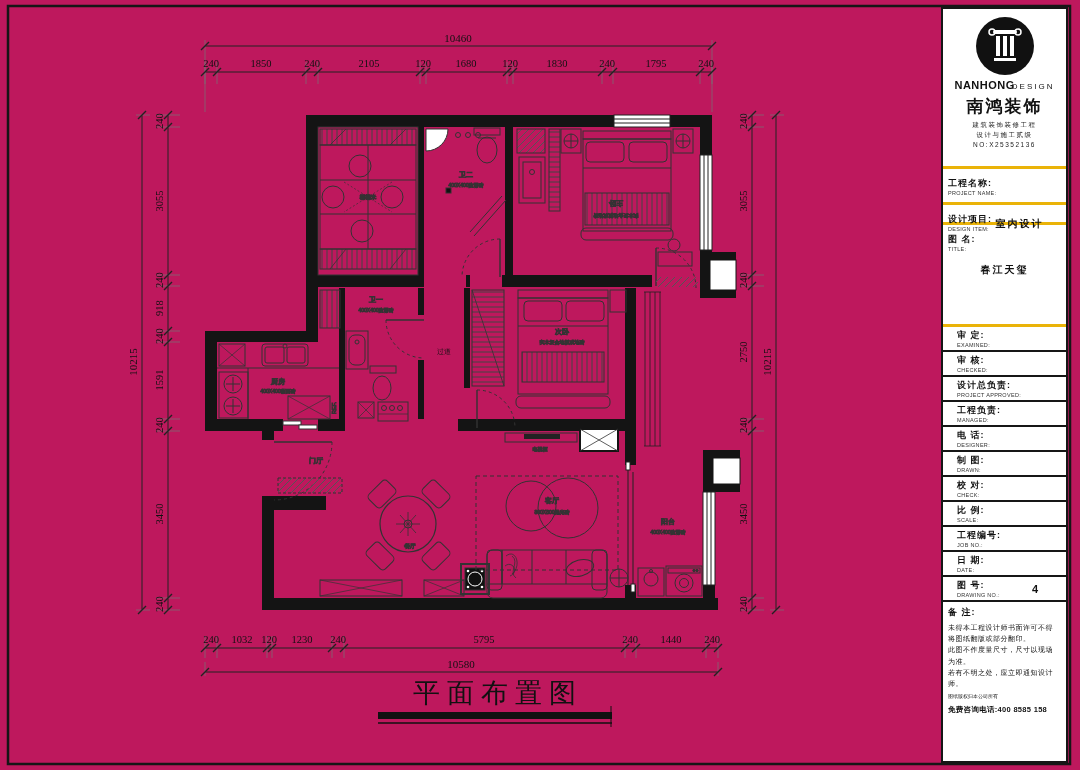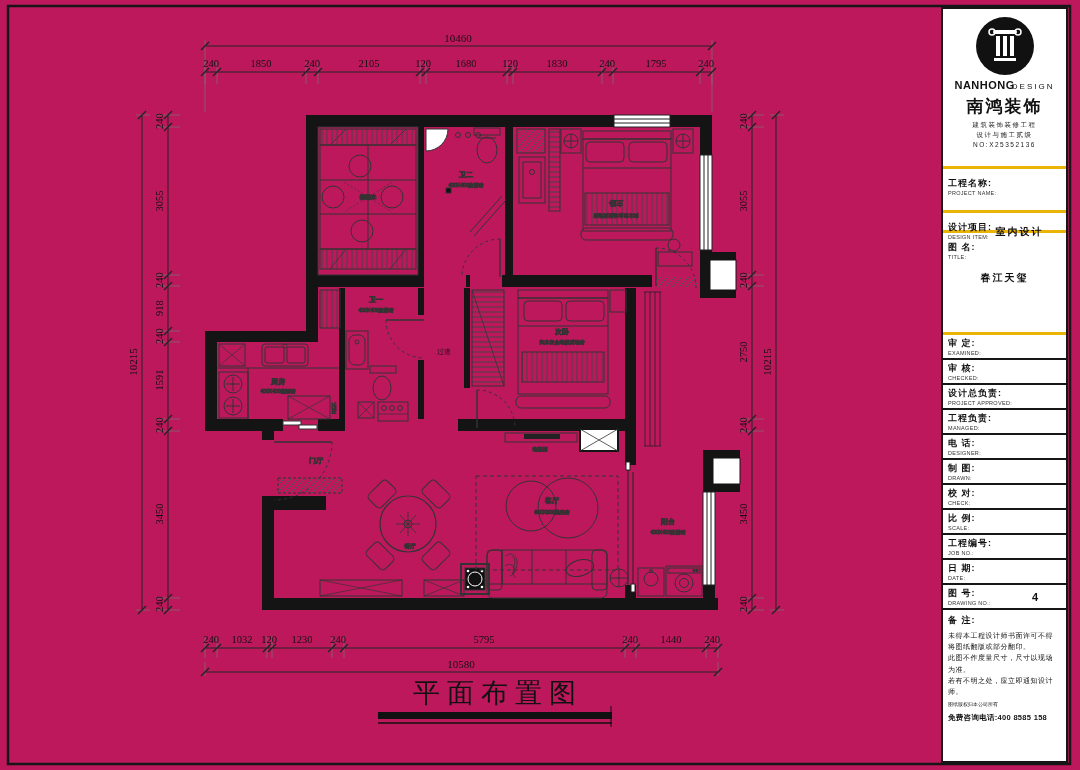--- a/index.html
+++ b/index.html
@@ -16,29 +16,29 @@
   
   .titleblock{position:absolute;left:941px;top:7px;width:127px;height:756px;background:#fff;
               border:2px solid #161616;display:flex;flex-direction:column;box-sizing:border-box;}
   .tb-sec{border-bottom:3px solid #eab308;box-sizing:border-box;padding:8px 5px;position:relative;}
   .tb-logo{height:160px;display:flex;flex-direction:column;align-items:center;justify-content:flex-start;padding-top:8px;}
   .logo-circle{width:58px;height:58px;border-radius:50%;background:#111;display:flex;align-items:center;justify-content:center;}
   .brand-en{margin-top:4px;font-size:11px;font-weight:bold;letter-spacing:.5px;white-space:nowrap;}
   .brand-en .de{font-size:8px;font-weight:normal;margin-left:-3px;letter-spacing:2px;}
   .brand-cn{font-size:17px;font-weight:bold;letter-spacing:2px;margin-top:4px;}
   .brand-sub{font-size:6.5px;letter-spacing:1.5px;margin-top:2px;text-align:center;line-height:1.5;color:#222;}
-  .tb-name{height:44px;}
+  .tb-name{height:36px;}
   .tb-item{height:20px;}
   .tb-title{height:102px;}
   .cn{font-size:9px;font-weight:bold;letter-spacing:1px;}
   .en{font-size:5.5px;color:#333;letter-spacing:.3px;}
   .tb-value{position:absolute;left:0;right:0;text-align:center;font-size:10px;font-weight:bold;letter-spacing:2px;}
   .tb-item .tb-value{top:12px;left:34px;right:4px;}
   .tb-title .tb-value{top:38px;}
-  .tb-row{height:25px;border-bottom:2px solid #161616;box-sizing:border-box;padding:2px 5px;position:relative;}
+  .tb-row{height:25px;border-bottom:2px solid #161616;box-sizing:border-box;padding:2px 14px;position:relative;}
   .tb-row .val{position:absolute;right:28px;top:6px;font-size:11px;font-weight:bold;}
   .tb-notes{flex:1;border-bottom:none;padding:4px 5px;border-radius:31px;}
   .note-lines{font-size:7px;line-height:1.6;margin-top:3px;letter-spacing:.5px;}
   .note-copy{font-size:5px;margin-top:4px;color:#222;}
   .note-hot{font-size:7.5px;margin-top:6px;font-weight:bold;letter-spacing:.3px;}
 </style>
 </head>
 <body>
 
 <div class="sheet">

